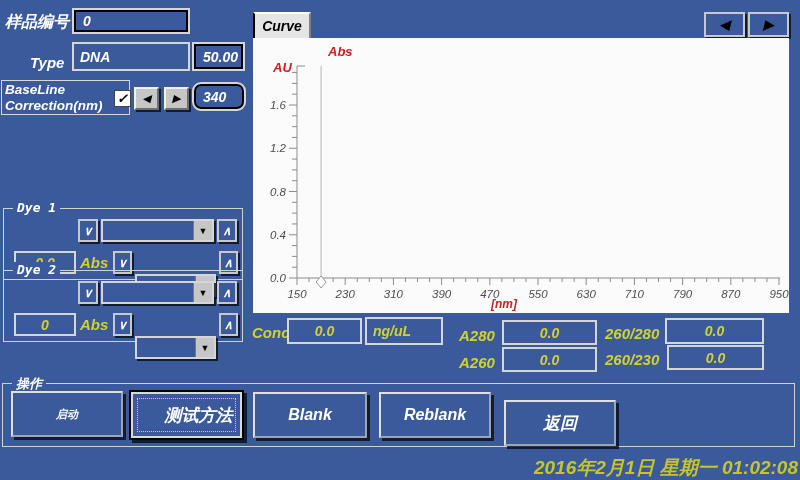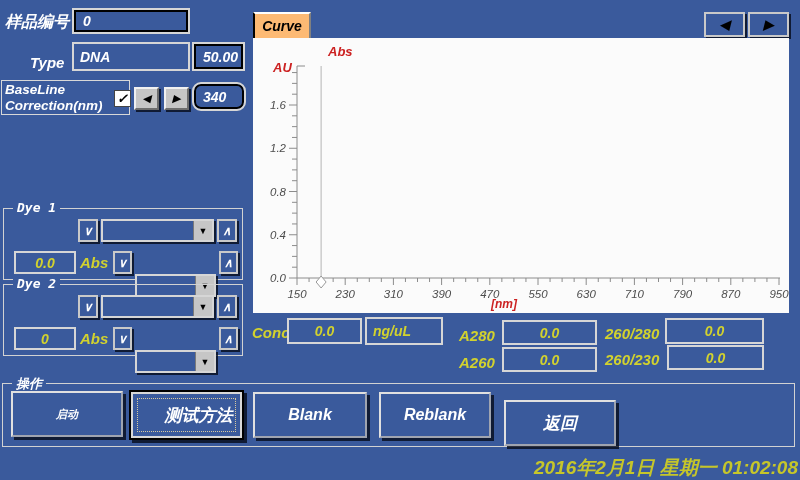--- a/index.html
+++ b/index.html
@@ -41,21 +41,21 @@
          color:#000000;font-size:9px;display:flex;align-items:center;
          justify-content:center;}
   .groupbox{border:1px solid #D2D2D2;}
   .group-title{position:absolute;top:-9px;left:9px;background:#3A5A9C;
          padding:0 4px;color:#FFFFFF;font-weight:bold;font-size:13px;
          font-family:"DejaVu Sans Mono",monospace;white-space:nowrap;}
   .checkbox{background:#FFFFFF;border:1px solid #444444;color:#000000;
          font-size:13px;font-weight:bold;display:flex;align-items:center;
          justify-content:center;cursor:pointer;}
   .chart-panel{background:#FBFBFB;}
-  .tab{background:#fdba74;border-left:2px solid #000000;border-top:2px solid #FFFFFF;
+  .tab{background:#e5e5e5;border-left:2px solid #000000;border-top:2px solid #FFFFFF;
        border-right:2px solid #808080;color:#000000;font-weight:bold;font-size:14px;
        display:flex;align-items:center;justify-content:center;cursor:pointer;}
   .baseline-box{border:1px solid #D8D8D8;color:#FFFFFF;font-weight:bold;
        font-size:13.5px;line-height:16px;padding:1px 3px;}
   .datetime{color:#C6C62A;font-weight:bold;font-size:19px;text-align:right;
        white-space:nowrap;}
 </style>
 </head>
 <body>
 
@@ -110,21 +110,21 @@
       <span>∨</span>
     </div>
     <div class="abs combo" style="left:131px;top:42px;width:81px;height:23px;">
       <span class="dd-btn">▼</span>
     </div>
     <div class="abs chev-btn" style="left:215px;top:42px;width:19px;height:23px;">
       <span>∧</span>
     </div>
   </div>
 
-  <div class="abs groupbox" style="left:3px;top:284px;width:240px;height:72px;">
+  <div class="abs groupbox" style="left:3px;top:270px;width:240px;height:72px;">
     <span class="group-title">Dye 2</span>
     <div class="abs chev-btn" style="left:74px;top:10px;width:20px;height:23px;">
       <span>∨</span>
     </div>
     <div class="abs combo" style="left:97px;top:10px;width:113px;height:23px;">
       <span class="dd-btn">▼</span>
     </div>
     <div class="abs chev-btn" style="left:213px;top:10px;width:20px;height:23px;">
       <span>∧</span>
     </div>

